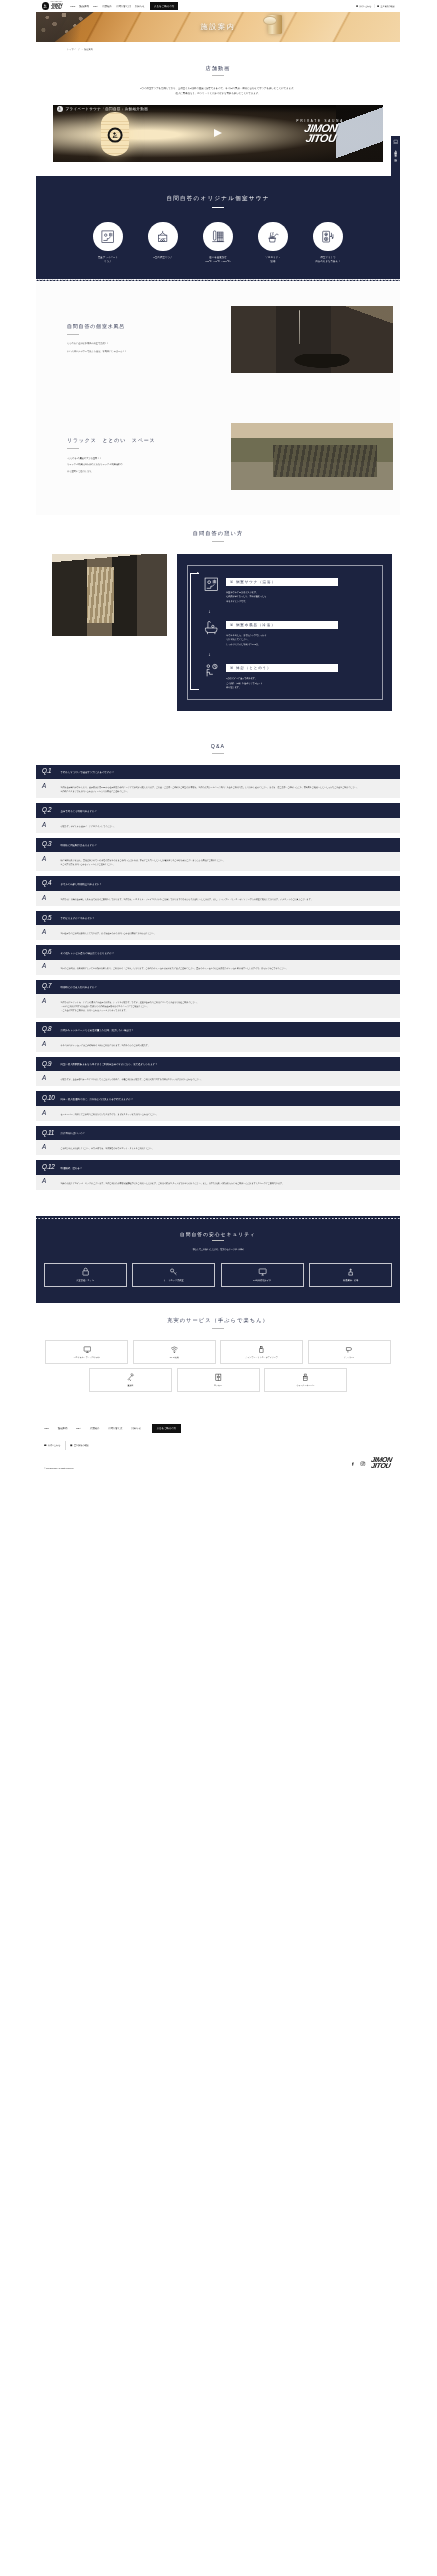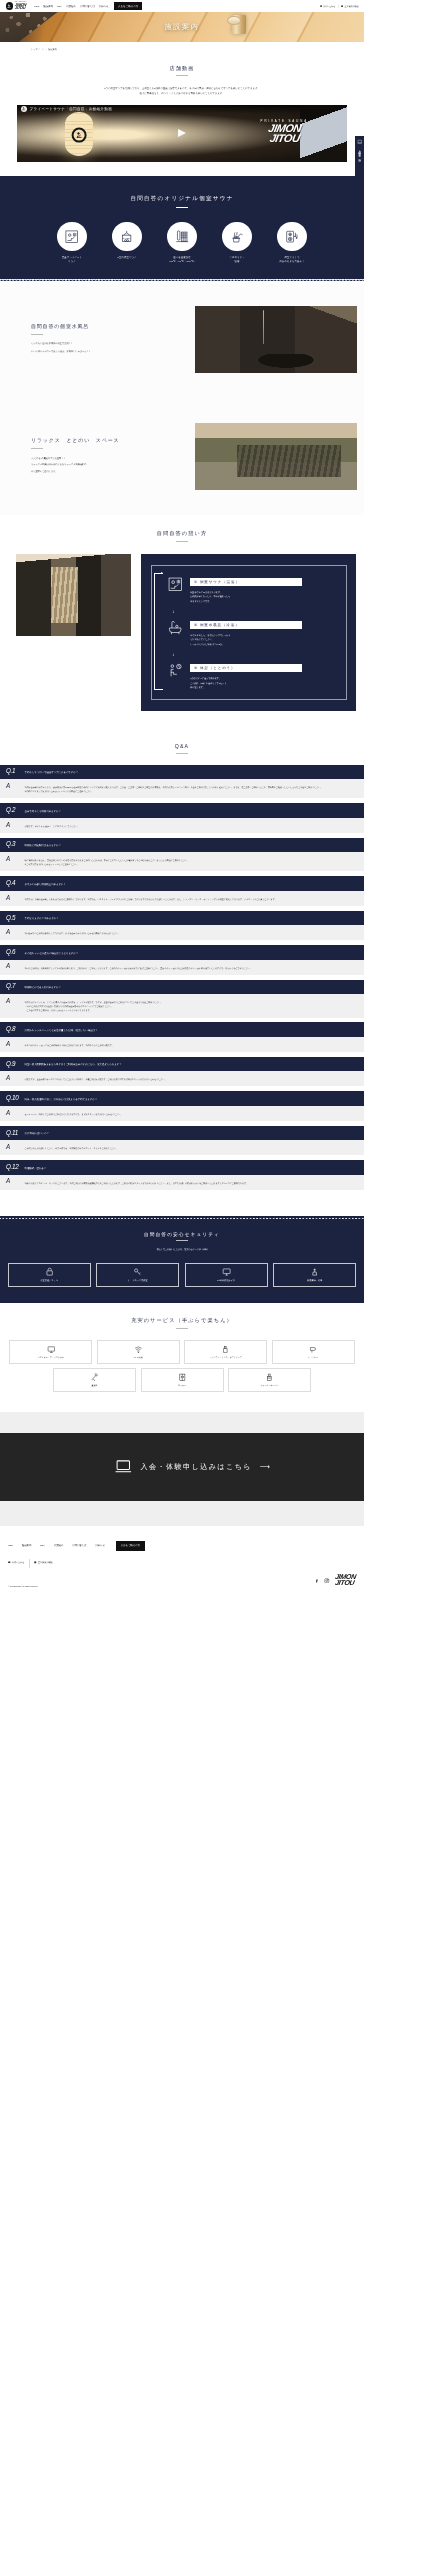--- a/index.html
+++ b/index.html
@@ -3,21 +3,21 @@
 <meta charset="utf-8">
 <title>施設案内 | 自問自答</title>
 <style>
   * { margin:0; padding:0; box-sizing:border-box; }
   html,body { width:437px; }
   body {
     font-family:"Liberation Sans","DejaVu Sans",sans-serif;
     background:#ffffff; color:#1c2340; width:437px;
     -webkit-font-smoothing:antialiased;
   }
-  .wrap { width:364px; position:relative; overflow:hidden; }
+  .wrap { width:364px; position:relative; overflow:hidden;margin-left:36px; }
 
   
   .header {
     height:12px; background:#fff; display:flex; align-items:center;
     padding:0 5.5px; gap:0; border-bottom:0px solid #eee;
   }
   .logo { display:flex; align-items:center; gap:1.6px; }
   .logo-mark {
     width:7.7px; height:7.7px; border-radius:50%; background:#111;
     display:flex; align-items:center; justify-content:center; flex:0 0 auto;
@@ -846,30 +846,20 @@
           <rect x="7" y="9" width="10" height="12"></rect>
             <path d="M9 3h6l-1 6h-4z"></path>
             <path d="M7 14h10"></path>
         </svg>
         <span class="sl">ウォーターサーバー</span>
       </div>
 
     </div>
   </div>
 
-  <div class="cta-band">
-    <div class="cta-box">
-      <svg viewBox="0 0 24 24" fill="none" stroke="#fff" stroke-width="1.3">
-        <rect x="4" y="5" width="16" height="11" rx="1"></rect>
-          <path d="M2 19h20"></path>
-      </svg>
-      <span class="t">入会・体験申し込みはこちら</span>
-      <span class="ar">⟶</span>
-    </div>
-  </div>
 
   <div class="footer">
     <div class="f-nav">
       <a href="#">TOP</a>
       <a href="#">施設案内</a>
       <a href="#">Q&amp;A</a>
       <a href="#">店舗紹介</a>
       <a href="#">自問自答とは</a>
       <a href="#">お知らせ</a>
       <a href="#" class="fcta">入会をご検討の方</a>

